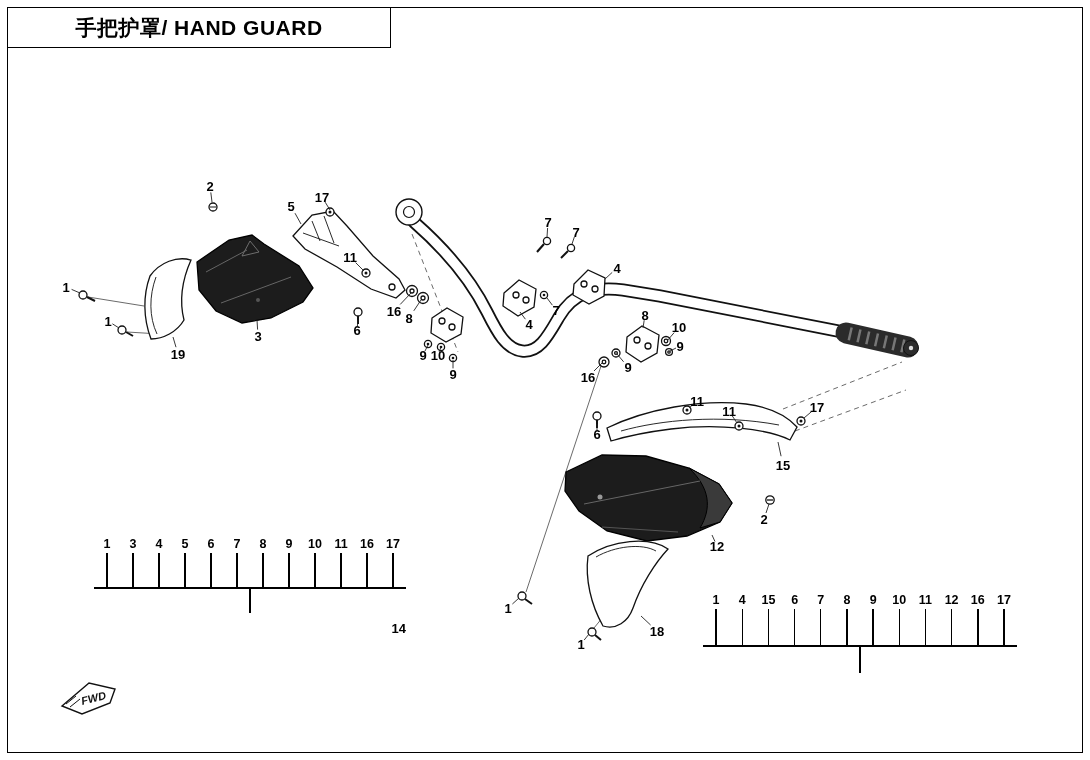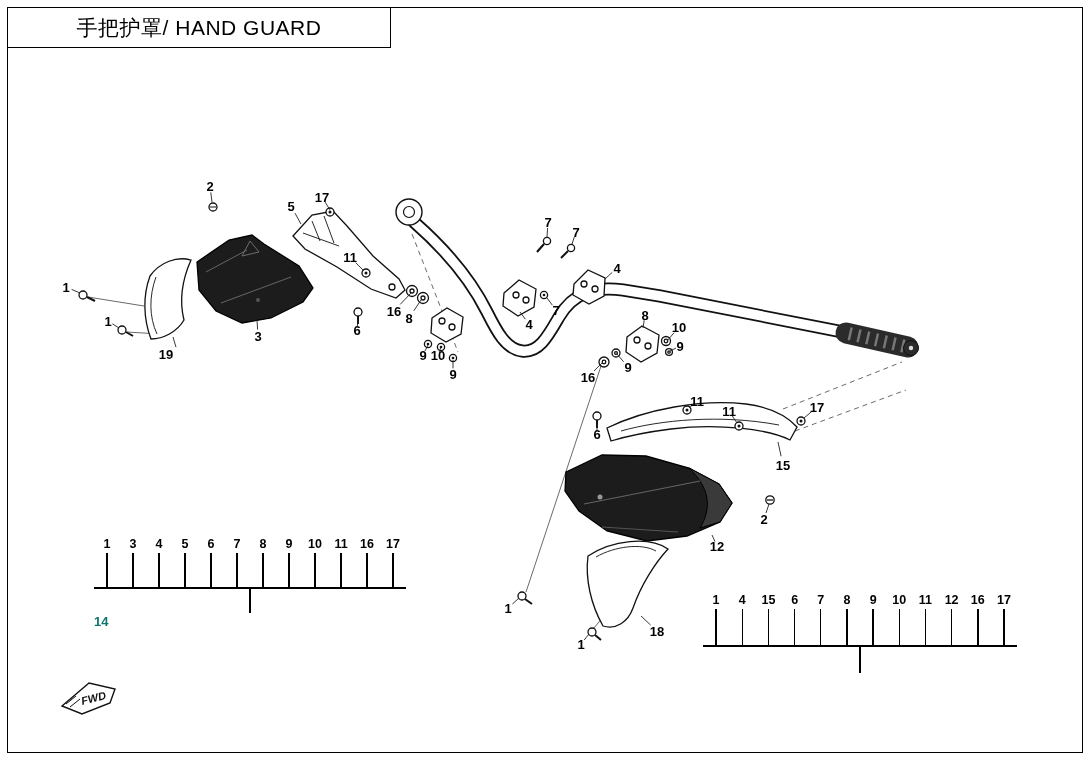--- a/index.html
+++ b/index.html
@@ -1,34 +1,34 @@
 <!DOCTYPE html>
 <html><head>
 <meta charset="utf-8">
 <style>
   html,body{margin:0;padding:0;background:#fff;}
   .page{position:relative;width:1090px;height:760px;background:#fff;
         font-family:"Liberation Sans",sans-serif;overflow:hidden;}
   .frame{position:absolute;left:7px;top:7px;right:7px;bottom:7px;border:1.5px solid #000;z-index:0;}
   .title-box{position:absolute;left:7px;top:7px;width:382px;height:39px;border:1.5px solid #000;
              background:#fff;display:flex;align-items:center;justify-content:center;z-index:5;}
-  .title-box span{font-size:21px;font-weight:normal;letter-spacing:.5px;color:#000;}
+  .title-box span{font-size:21px;font-weight:bold;letter-spacing:.5px;color:#000;}
   svg.art{position:absolute;left:0;top:0;z-index:1;}
   #callout-layer,#group-layer{position:absolute;left:0;top:0;width:100%;height:100%;z-index:3;pointer-events:none;}
   .callout{position:absolute;transform:translate(-50%,-50%);font-size:13px;font-weight:bold;
            color:#000;line-height:1;white-space:nowrap;}
   .comb{position:absolute;}
   .comb-nums{display:flex;height:15px;align-items:flex-start;}
   .comb-num{flex:1;text-align:center;font-size:12.5px;font-weight:bold;color:#000;line-height:1;}
   .comb-ticks{display:flex;}
   .comb-tick-cell{flex:1;display:flex;justify-content:center;}
   .tick{width:1.4px;background:#000;height:100%;}
   .comb-line{height:1.5px;background:#000;}
   .comb-stem{width:1.4px;background:#000;margin:0 auto;}
-  .comb-label{text-align:left;font-size:13px;font-weight:bold;margin-top:1px;color:#0f766e;}
+  .comb-label{text-align:right;font-size:13px;font-weight:bold;margin-top:8px;color:#000000;}
 </style>
 </head>
 <body>
 
 <div class="page">
   <div class="frame"></div>
 
   <div class="title-box">
     <span>手把护罩/ HAND GUARD</span>
   </div>
@@ -207,21 +207,21 @@
       </g>
   </svg>
 
   <div id="callout-layer">
       <div class="callout" style="left: 210px; top: 186px;">2</div>
       <div class="callout" style="left: 291px; top: 206px;">5</div>
       <div class="callout" style="left: 322px; top: 197px;">17</div>
       <div class="callout" style="left: 350px; top: 257px;">11</div>
       <div class="callout" style="left: 66px; top: 287px;">1</div>
       <div class="callout" style="left: 108px; top: 321px;">1</div>
-      <div class="callout" style="left: 166px; top: 354px;">19</div>
+      <div class="callout" style="left: 178px; top: 354px;">19</div>
       <div class="callout" style="left: 258px; top: 336px;">3</div>
       <div class="callout" style="left: 357px; top: 330px;">6</div>
       <div class="callout" style="left: 394px; top: 311px;">16</div>
       <div class="callout" style="left: 409px; top: 318px;">8</div>
       <div class="callout" style="left: 423px; top: 355px;">9</div>
       <div class="callout" style="left: 438px; top: 355px;">10</div>
       <div class="callout" style="left: 453px; top: 374px;">9</div>
       <div class="callout" style="left: 548px; top: 222px;">7</div>
       <div class="callout" style="left: 576px; top: 232px;">7</div>
       <div class="callout" style="left: 556px; top: 310px;">7</div>

